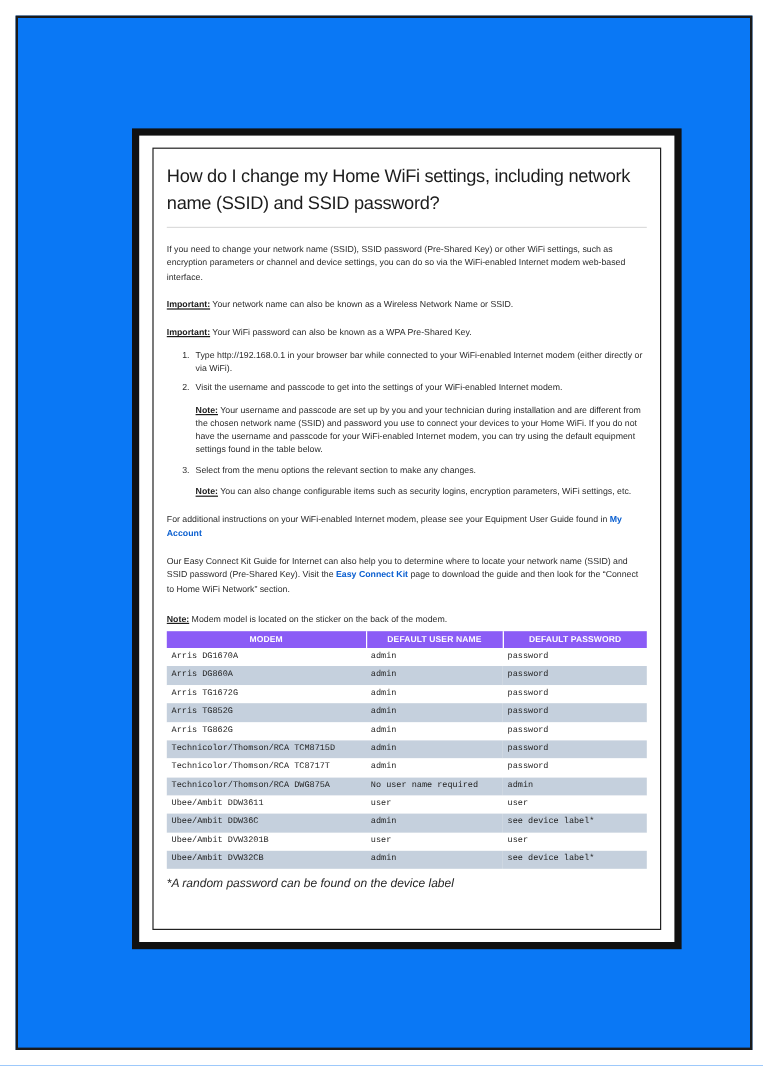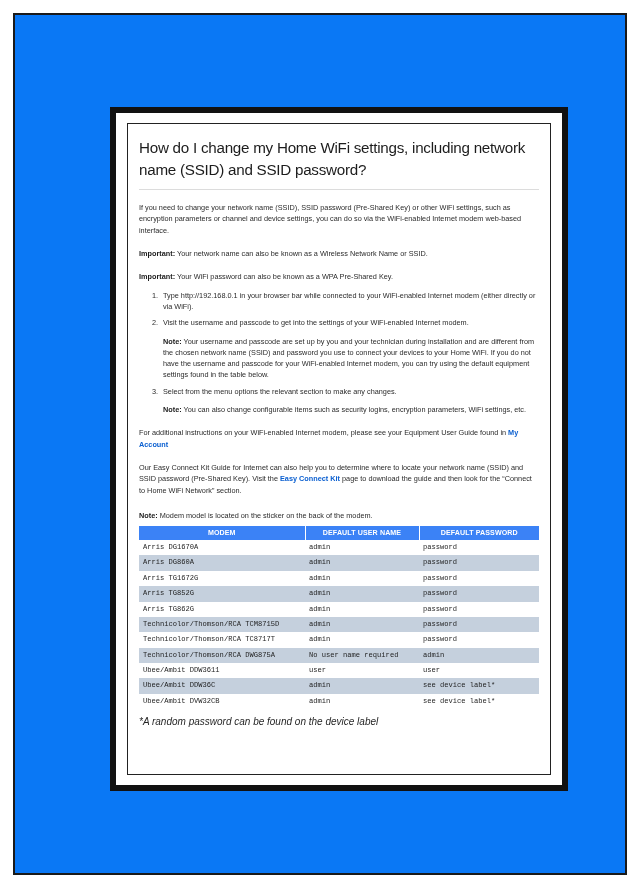--- a/index.html
+++ b/index.html
@@ -68,21 +68,21 @@
     margin: 0 0 10px 0;
   }
 
   .body-text {
     font-size: 7.3px;
     line-height: 1.55;
     color: #2b2b2b;
     margin: 12px 0 7px 0;
   }
   .body-text:last-child { margin-bottom: 0; }
-  .lbl { font-weight: bold; color: #1b1b1b; }
+  .lbl { font-weight: bold; color: #1b1b1b; text-decoration: underline; }
   .lnk {
     color: #0a5fd0;
     font-weight: bold;
     text-decoration: none;
   }
 
   ol.steps {
     margin: 2px 0 4px 0;
     padding-left: 21px;
     font-size: 7.3px;
@@ -109,21 +109,21 @@
 
   
   table.modem-table {
     width: 100%;
     border-collapse: collapse;
     font-size: 7.1px;
     color: #1f1f1f;
     table-layout: fixed;
   }
   table.modem-table th {
-    background: #3b82f6;
+    background: #8b5cf6;
     color: #ffffff;
     font-weight: bold;
     text-align: center;
     padding: 3px 4px;
     font-size: 7.1px;
     border-right: 1.5px solid #ffffff;
     letter-spacing: 0.1px;
   }
   table.modem-table th:last-child { border-right: none; }
   table.modem-table td {
@@ -255,20 +255,25 @@
               <td>Ubee/Ambit DDW3611</td>
               <td>user</td>
               <td>user</td>
             </tr>
             <tr>
               <td>Ubee/Ambit DDW36C</td>
               <td>admin</td>
               <td>see device label*</td>
             </tr>
             <tr>
+              <td>Ubee/Ambit DVW3201B</td>
+              <td>user</td>
+              <td>user</td>
+            </tr>
+            <tr>
               <td>Ubee/Ambit DVW32CB</td>
               <td>admin</td>
               <td>see device label*</td>
             </tr>
           </tbody>
         </table>
 
         <div class="footnote">*A random password can be found on the device label</div>
 
       </div>

